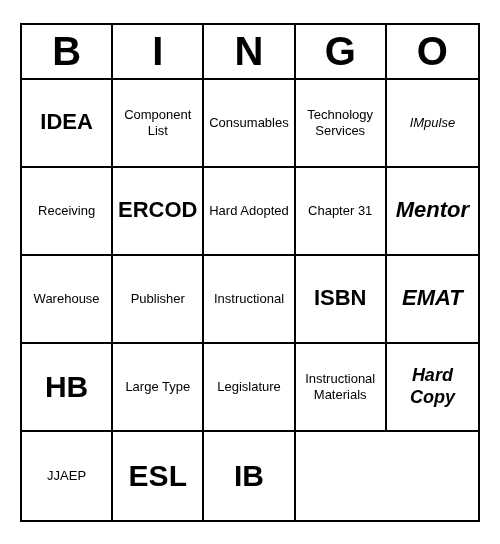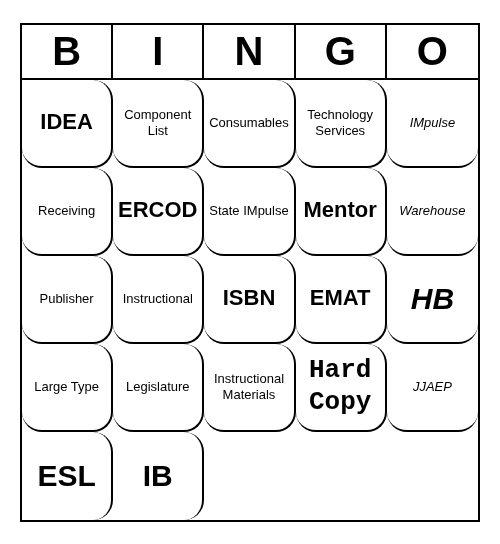--- a/index.html
+++ b/index.html
@@ -52,21 +52,20 @@
     .bingo-cell {
       display: flex;
       justify-content: center;
       align-items: center;
       text-align: center;
       border-right: 2px solid #000;
       border-bottom: 2px solid #000;
       padding: 4px;
       font-size: 13px;
       line-height: 1.2;
-      border-radius: 20px;
     }
 
     .bingo-cell:nth-child(5n) {
       border-right: none;
       font-style: italic;
     }
 
     .bingo-cell:nth-child(n+21) {
       border-bottom: none;
     }
@@ -75,23 +74,22 @@
       font-size: 22px;
       font-weight: bold;
     }
 
     .bingo-cell.xl-text {
       font-size: 30px;
       font-weight: bold;
     }
 
     .bingo-cell.xxl-text {
-      font-size: 26px;
+      font-size: 18px;
       font-weight: bold;
-      font-family: Liberation Mono, monospace;
     }
   </style>
 </head>
 <body>
 
 <div class="bingo-card">
   <div class="bingo-header">
   <div class="bingo-header-cell">B</div>
       <div class="bingo-header-cell">I</div>
       <div class="bingo-header-cell">N</div>
@@ -99,21 +97,22 @@
       <div class="bingo-header-cell">O</div>
     </div>
   <div class="bingo-grid">
   <div class="bingo-cell large-text">IDEA</div>
       <div class="bingo-cell">Component List</div>
       <div class="bingo-cell">Consumables</div>
       <div class="bingo-cell">Technology Services</div>
       <div class="bingo-cell">IMpulse</div>
       <div class="bingo-cell">Receiving</div>
       <div class="bingo-cell large-text">ERCOD</div>
-      <div class="bingo-cell">State IMpulse</div>
+      <div class="bingo-cell">Hard Adopted</div>
+      <div class="bingo-cell">Chapter 31</div>
       <div class="bingo-cell large-text">Mentor</div>
       <div class="bingo-cell">Warehouse</div>
       <div class="bingo-cell">Publisher</div>
       <div class="bingo-cell">Instructional</div>
       <div class="bingo-cell large-text">ISBN</div>
       <div class="bingo-cell large-text">EMAT</div>
       <div class="bingo-cell xl-text">HB</div>
       <div class="bingo-cell">Large Type</div>
       <div class="bingo-cell">Legislature</div>
       <div class="bingo-cell">Instructional Materials</div>

